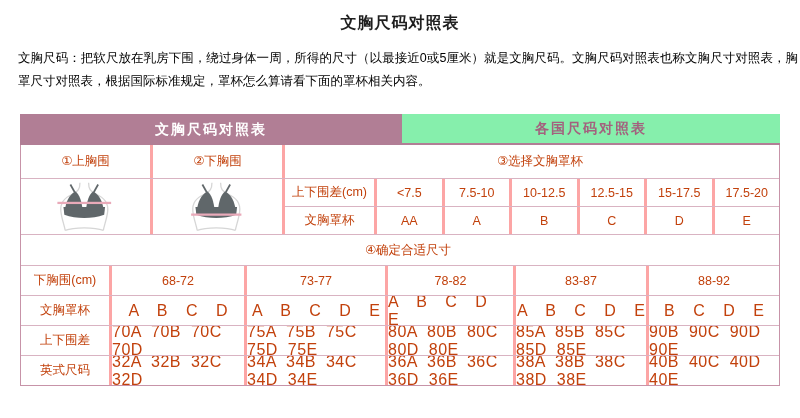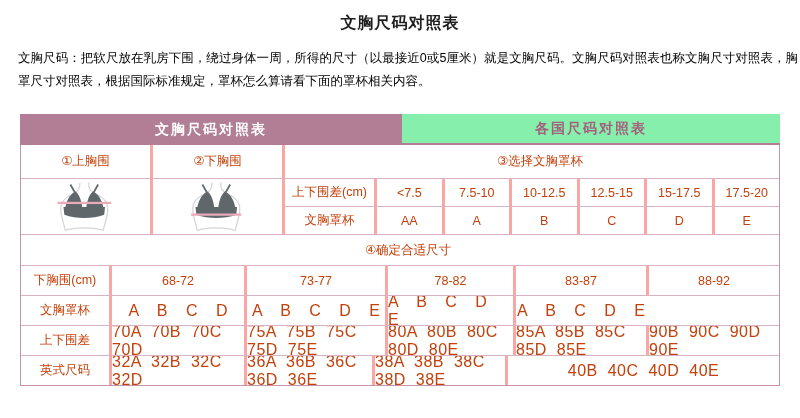--- a/index.html
+++ b/index.html
@@ -181,34 +181,36 @@
         <div class="c w-g4">83-87</div>
         <div class="c w-g5">88-92</div>
       </div>
 
       <div class="r row-lo">
         <div class="c w-lab2">文胸罩杯</div>
         <div class="c w-g1 cupseq">A B C D</div>
         <div class="c w-g2 cupseq">A B C D E</div>
         <div class="c w-g3 cupseq">A B C D E</div>
         <div class="c w-g4 cupseq">A B C D E</div>
+        <div class="c w-g5 cupseq">B C D E</div>
       </div>
 
       <div class="r row-lo">
         <div class="c w-lab2">上下围差</div>
         <div class="c w-g1 sizes">70A 70B 70C 70D</div>
         <div class="c w-g2 sizes">75A 75B 75C 75D 75E</div>
         <div class="c w-g3 sizes">80A 80B 80C 80D 80E</div>
         <div class="c w-g4 sizes">85A 85B 85C 85D 85E</div>
         <div class="c w-g5 sizes">90B 90C 90D 90E</div>
       </div>
 
       <div class="r row-lo">
         <div class="c w-lab2">英式尺码</div>
         <div class="c w-g1 sizes">32A 32B 32C 32D</div>
+        <div class="c w-g2 sizes">34A 34B 34C 34D 34E</div>
         <div class="c w-g3 sizes">36A 36B 36C 36D 36E</div>
         <div class="c w-g4 sizes">38A 38B 38C 38D 38E</div>
         <div class="c w-g5 sizes">40B 40C 40D 40E</div>
       </div>
 
     </div>
   </div>
 </div>
 
 </body></html>

